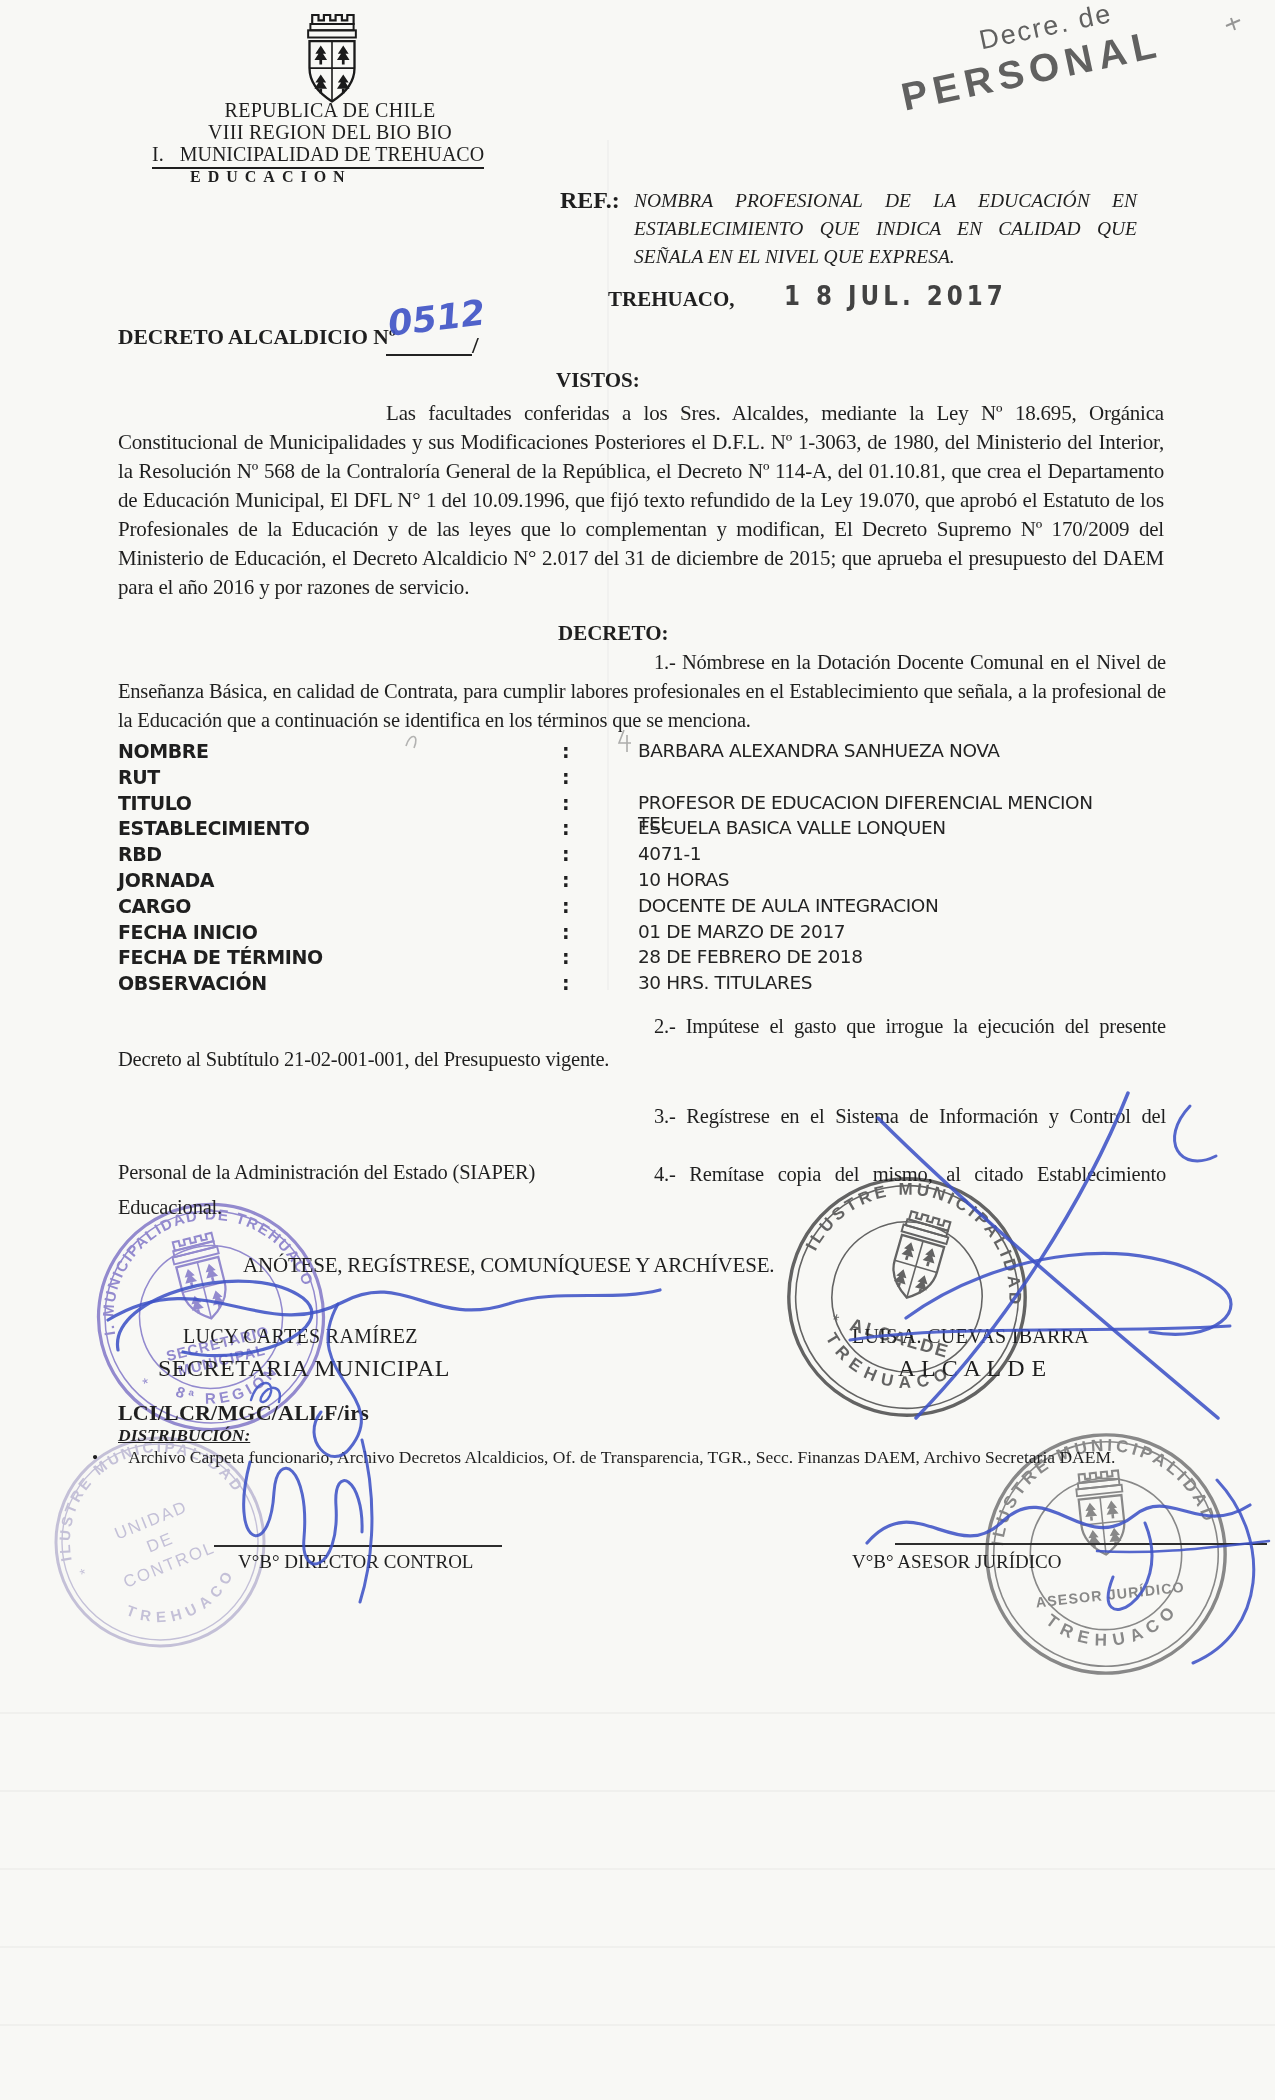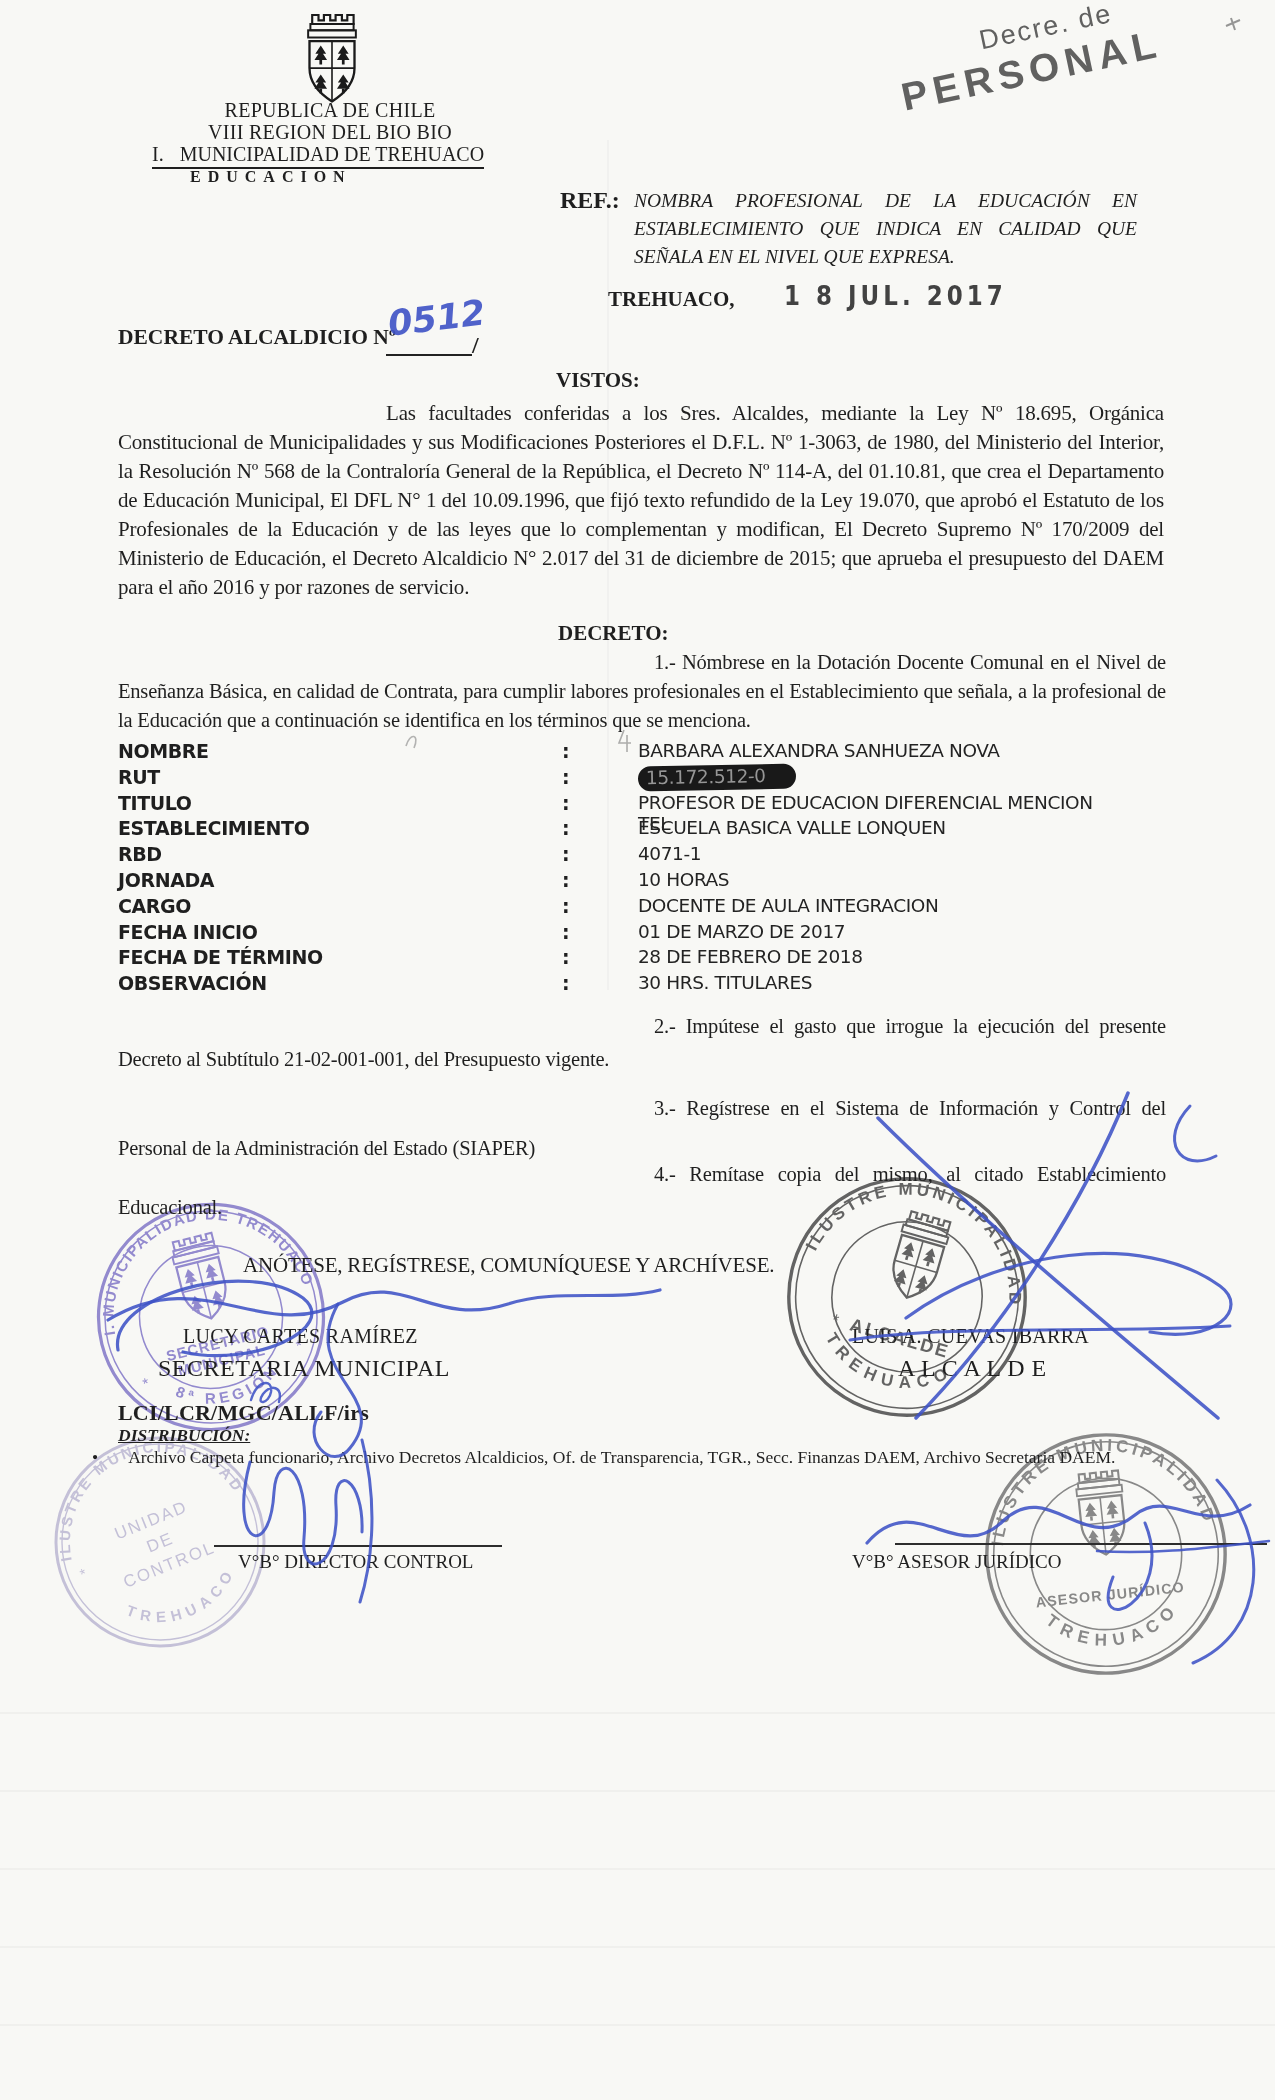--- a/index.html
+++ b/index.html
@@ -36,21 +36,21 @@
   .decree-underline{left:386px;top:354px;width:86px;border-top:2.2px solid #222;z-index:3;}
   .decree-slash{left:472px;top:332px;font-size:24px;font-weight:bold;z-index:3;}
   
   .vistos-h{left:556px;top:368px;font-size:21px;font-weight:bold;z-index:3;}
   .vistos-p{left:118px;top:399px;width:1046px;font-size:21px;line-height:29px;
             text-indent:268px;letter-spacing:-.2px;z-index:3;}
   .decreto-h{left:558px;top:621px;font-size:21px;font-weight:bold;z-index:3;}
   .para{left:118px;width:1048px;font-size:20.5px;letter-spacing:-.2px;z-index:3;}
   .p1{top:648px;line-height:29px;text-indent:536px;}
   .p2{top:1010px;line-height:33px;text-indent:536px;}
-  .p3{top:1088px;line-height:40px;text-indent:536px;}
+  .p3{top:1088px;line-height:56px;text-indent:536px;}
   .p4{top:1158px;line-height:33px;text-indent:536px;}
   
   .details{left:118px;top:740px;width:1010px;z-index:3;}
   .drow{display:grid;grid-template-columns:444px 76px 1fr;height:25.8px;align-items:start;}
   .dlabel{font-family:"DejaVu Sans","Liberation Sans",sans-serif;font-weight:bold;
           font-size:19px;letter-spacing:-.4px;}
   .dcolon{font-family:"DejaVu Sans",sans-serif;font-weight:bold;font-size:19px;}
   .dvalue{font-family:"DejaVu Sans","Liberation Sans",sans-serif;font-size:18.5px;
           letter-spacing:-.4px;color:#232323;}
   .redacted{display:inline-block;background:#191919;color:#969696;border-radius:14px;
@@ -159,21 +159,20 @@
 
   <div class="abs details">
     <div class="drow">
       <span class="dlabel">NOMBRE</span>
       <span class="dcolon">:</span>
       <span class="dvalue">BARBARA ALEXANDRA SANHUEZA NOVA</span>
     </div>
     <div class="drow">
       <span class="dlabel">RUT</span>
       <span class="dcolon">:</span>
-      <span class="dvalue"><span class="redacted">15.172.512-0</span></span>
     </div>
     <div class="drow">
       <span class="dlabel">TITULO</span>
       <span class="dcolon">:</span>
       <span class="dvalue">PROFESOR DE EDUCACION DIFERENCIAL MENCION TEL</span>
     </div>
     <div class="drow">
       <span class="dlabel">ESTABLECIMIENTO</span>
       <span class="dcolon">:</span>
       <span class="dvalue">ESCUELA BASICA VALLE LONQUEN</span>

